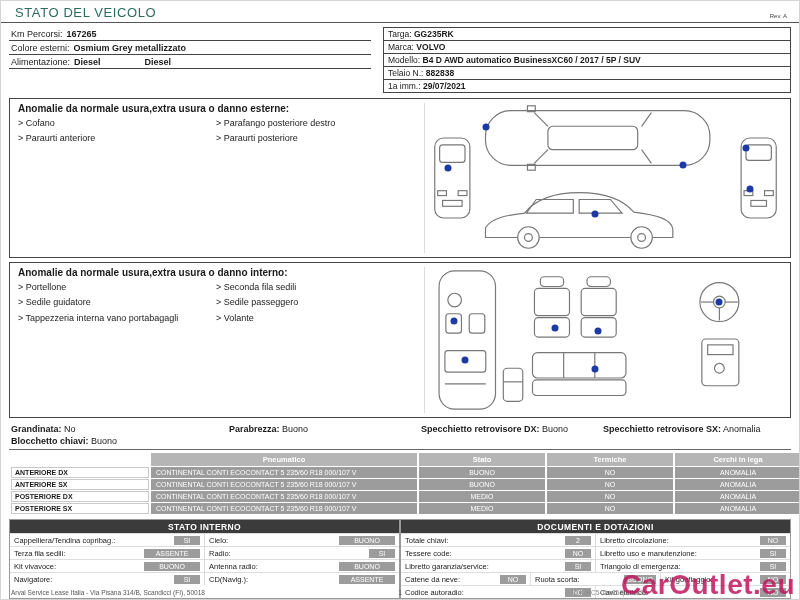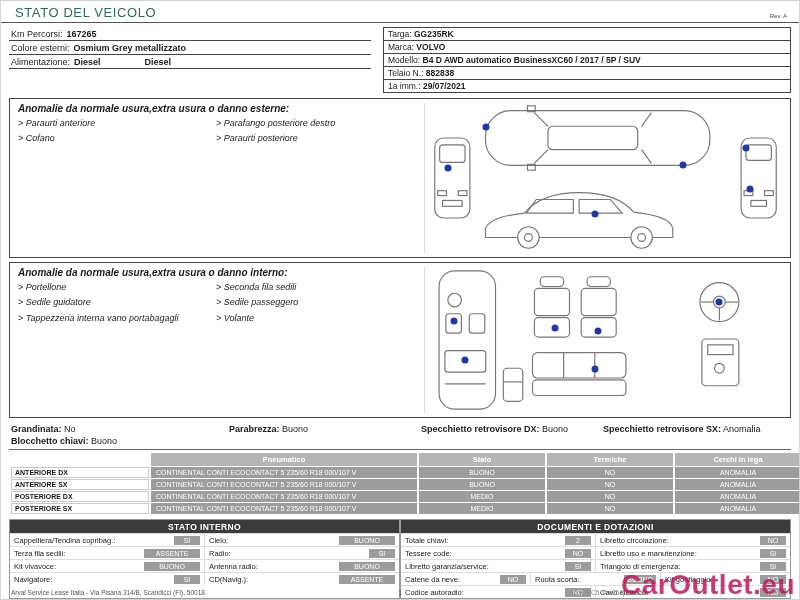--- a/index.html
+++ b/index.html
@@ -17,21 +17,21 @@
   .info-left { width:362px; font-size:9px; }
   .info-left .irow { display:flex; gap:4px; border-bottom:1px solid #444; padding:2px 2px 1px 2px;text-align:right; }
   .info-left .val { font-weight:bold; }
   .info-left .val2 { font-weight:bold; margin-left:40px; }
   .info-right { flex:1; font-size:8.5px; }
   .info-right .irow { border:1px solid #444; border-top:none; padding:1px 4px; white-space:nowrap; overflow:hidden; }
   .info-right .irow:first-child { border-top:1px solid #444; }
   .info-right .val { font-weight:bold; }
 
   
-  .anom-box { position:relative; border:1px solid #444; margin:0 8px 4px 8px;font-style:italic; }
+  .anom-box { position:relative; border:1px solid #444; margin:0 8px 4px 8px; }
   .anom-box.ext { height:160px; }
   .anom-box.int { height:156px; }
   .anom-title { font-weight:bold; font-size:10px; padding:4px 8px 2px 8px; }
   .anom-lists { display:flex; padding:2px 8px; font-size:9px; color:#222; width:412px; }
   .anom-lists ul { list-style:none; width:200px; }
   .anom-lists li { margin-bottom:4px; line-height:1.25; }
   .diagram { position:absolute; top:4px; right:4px; bottom:4px; width:362px; border-left:1px solid #ddd; }
   .diagram svg { width:100%; height:100%; }
   .marker { position:absolute; width:7px; height:7px; border-radius:50%; background:#1d39a3; transform:translate(-50%,-50%); }
 
@@ -113,22 +113,22 @@
         <span class="lbl">1a imm.:</span>
         <span class="val">29/07/2021</span>
       </div>
     </div>
   </div>
 
   <section class="anom-box ext">
     <div class="anom-title">Anomalie da normale usura,extra usura o danno esterne:</div>
     <div class="anom-lists">
       <ul>
+        <li>&gt; Cofano</li>
         <li>&gt; Paraurti anteriore</li>
-        <li>&gt; Cofano</li>
       </ul>
       <ul>
         <li>&gt; Parafango posteriore destro</li>
         <li>&gt; Paraurti posteriore</li>
       </ul>
     </div>
     <div class="diagram">
       <svg viewBox="0 0 370 150" preserveAspectRatio="xMidYMid meet">
         <g stroke="#777" stroke-width="1.2" fill="none">
 

